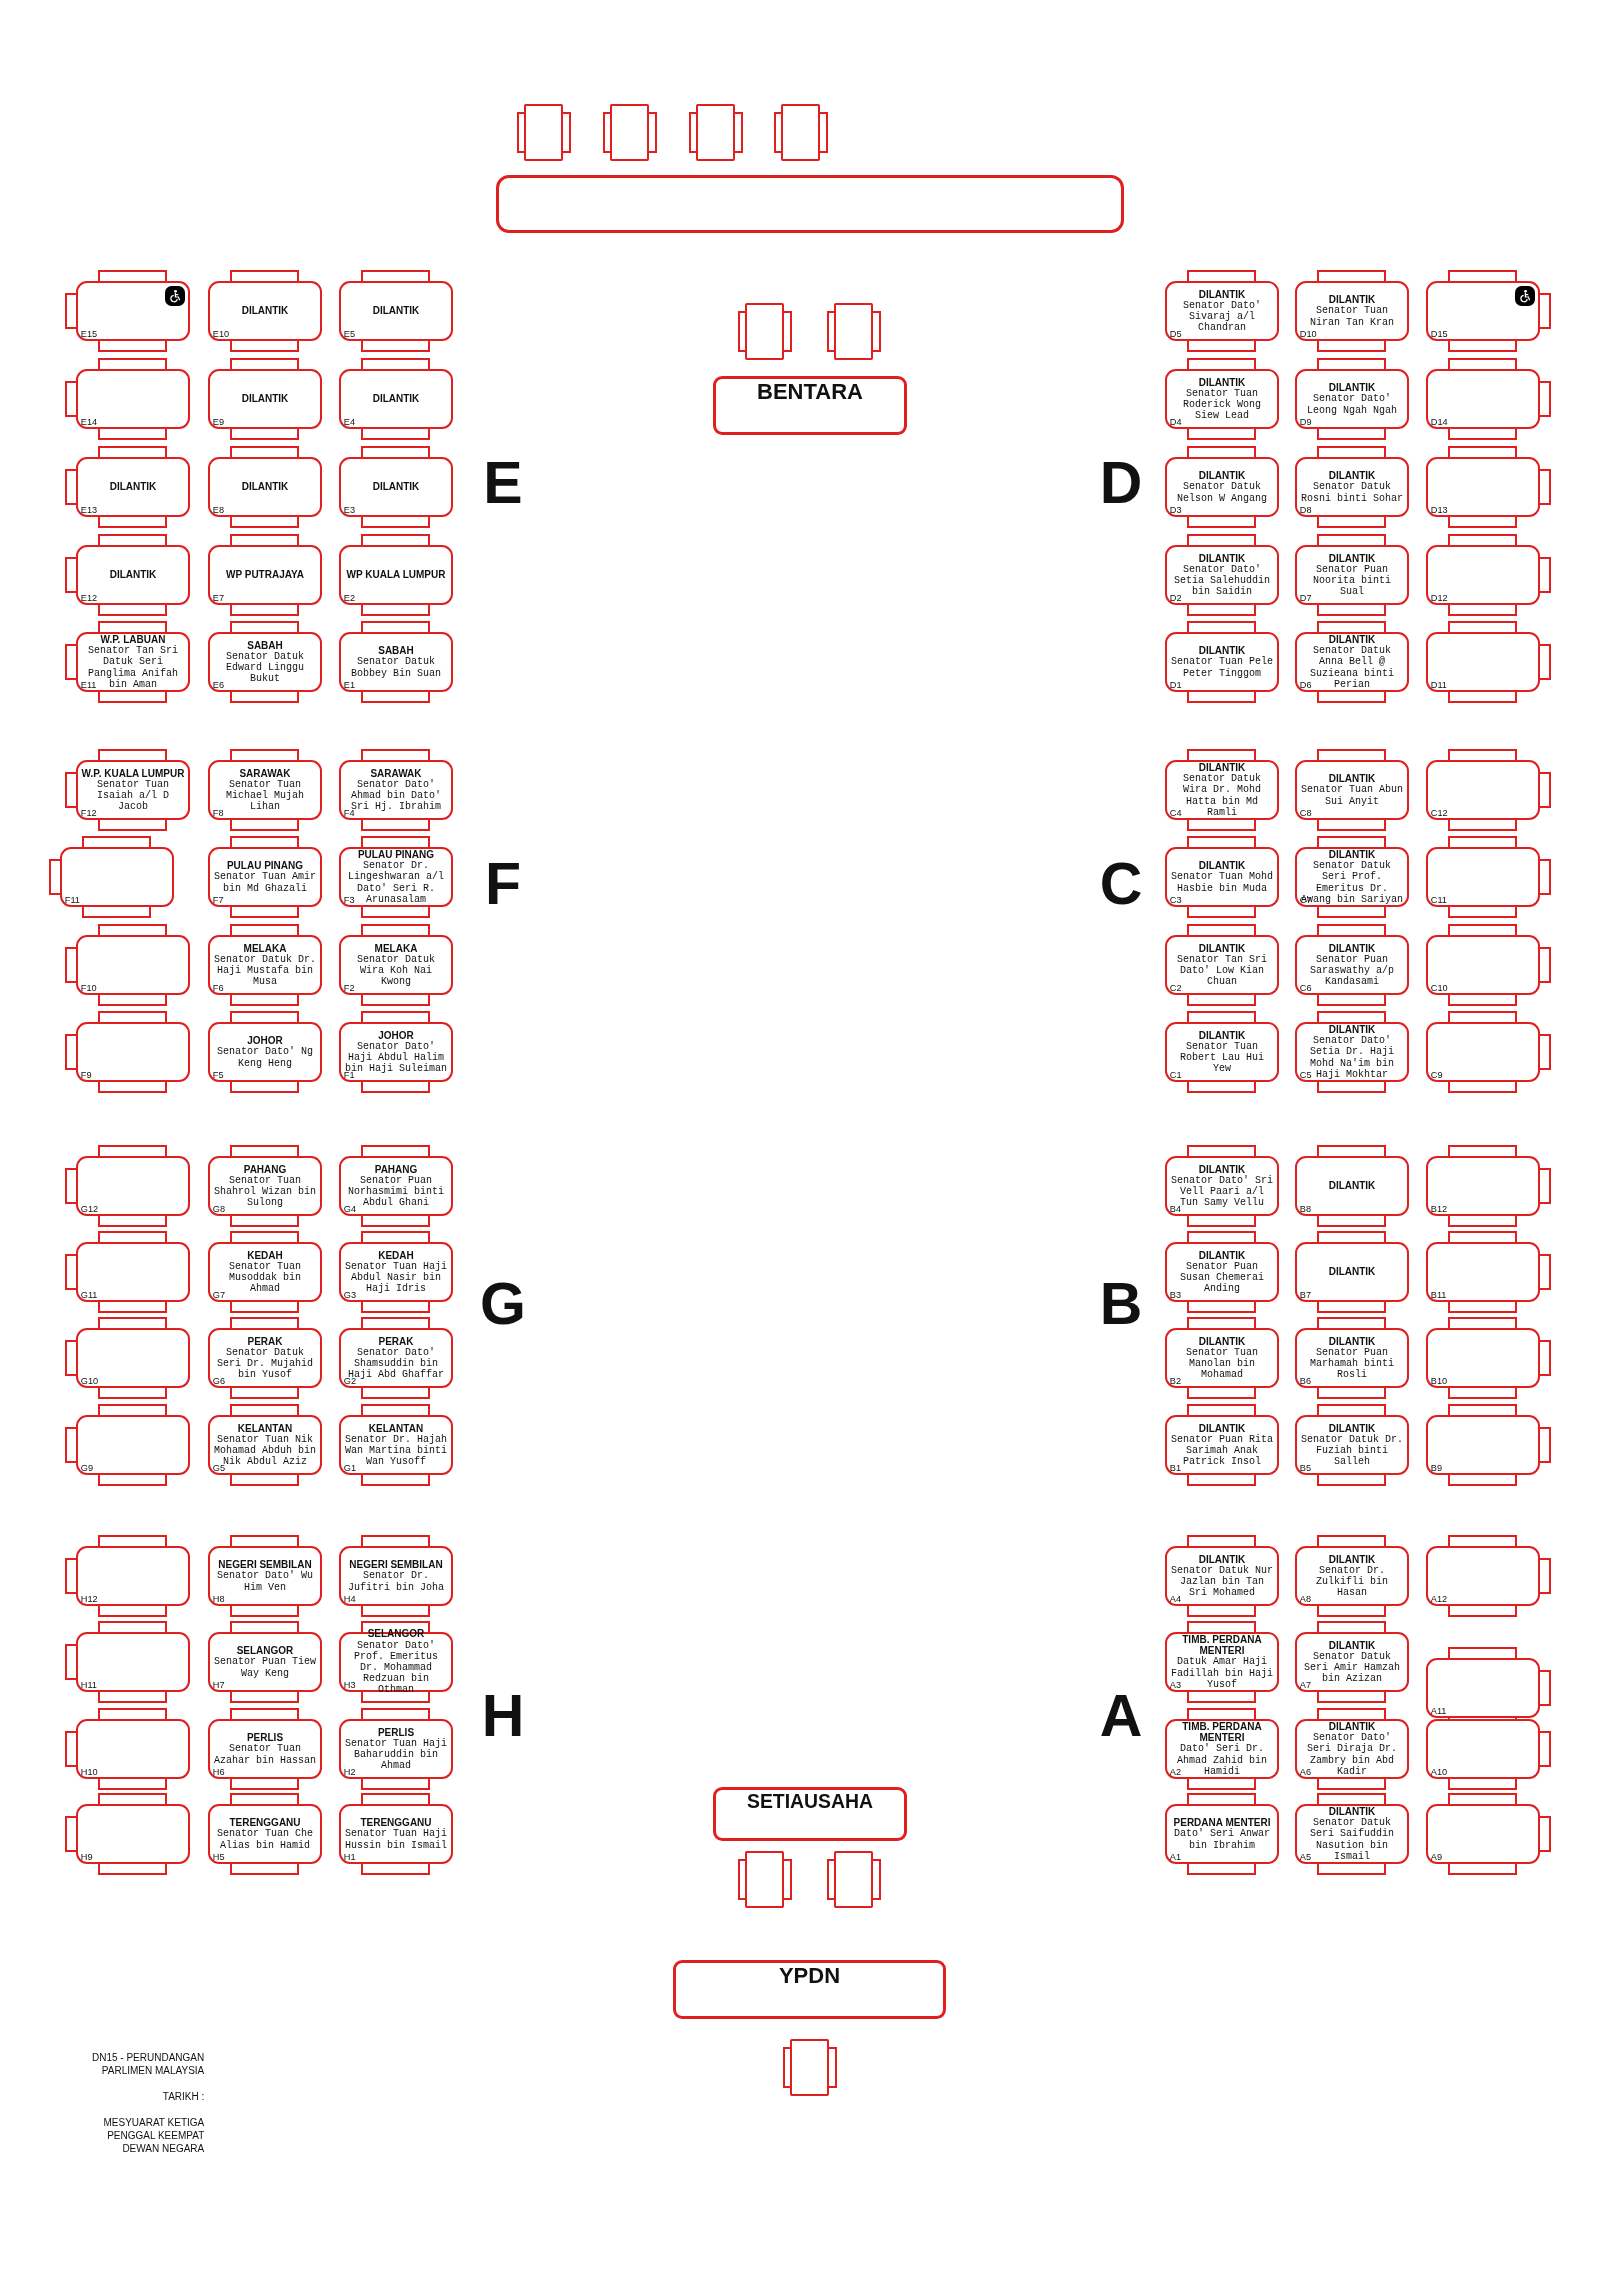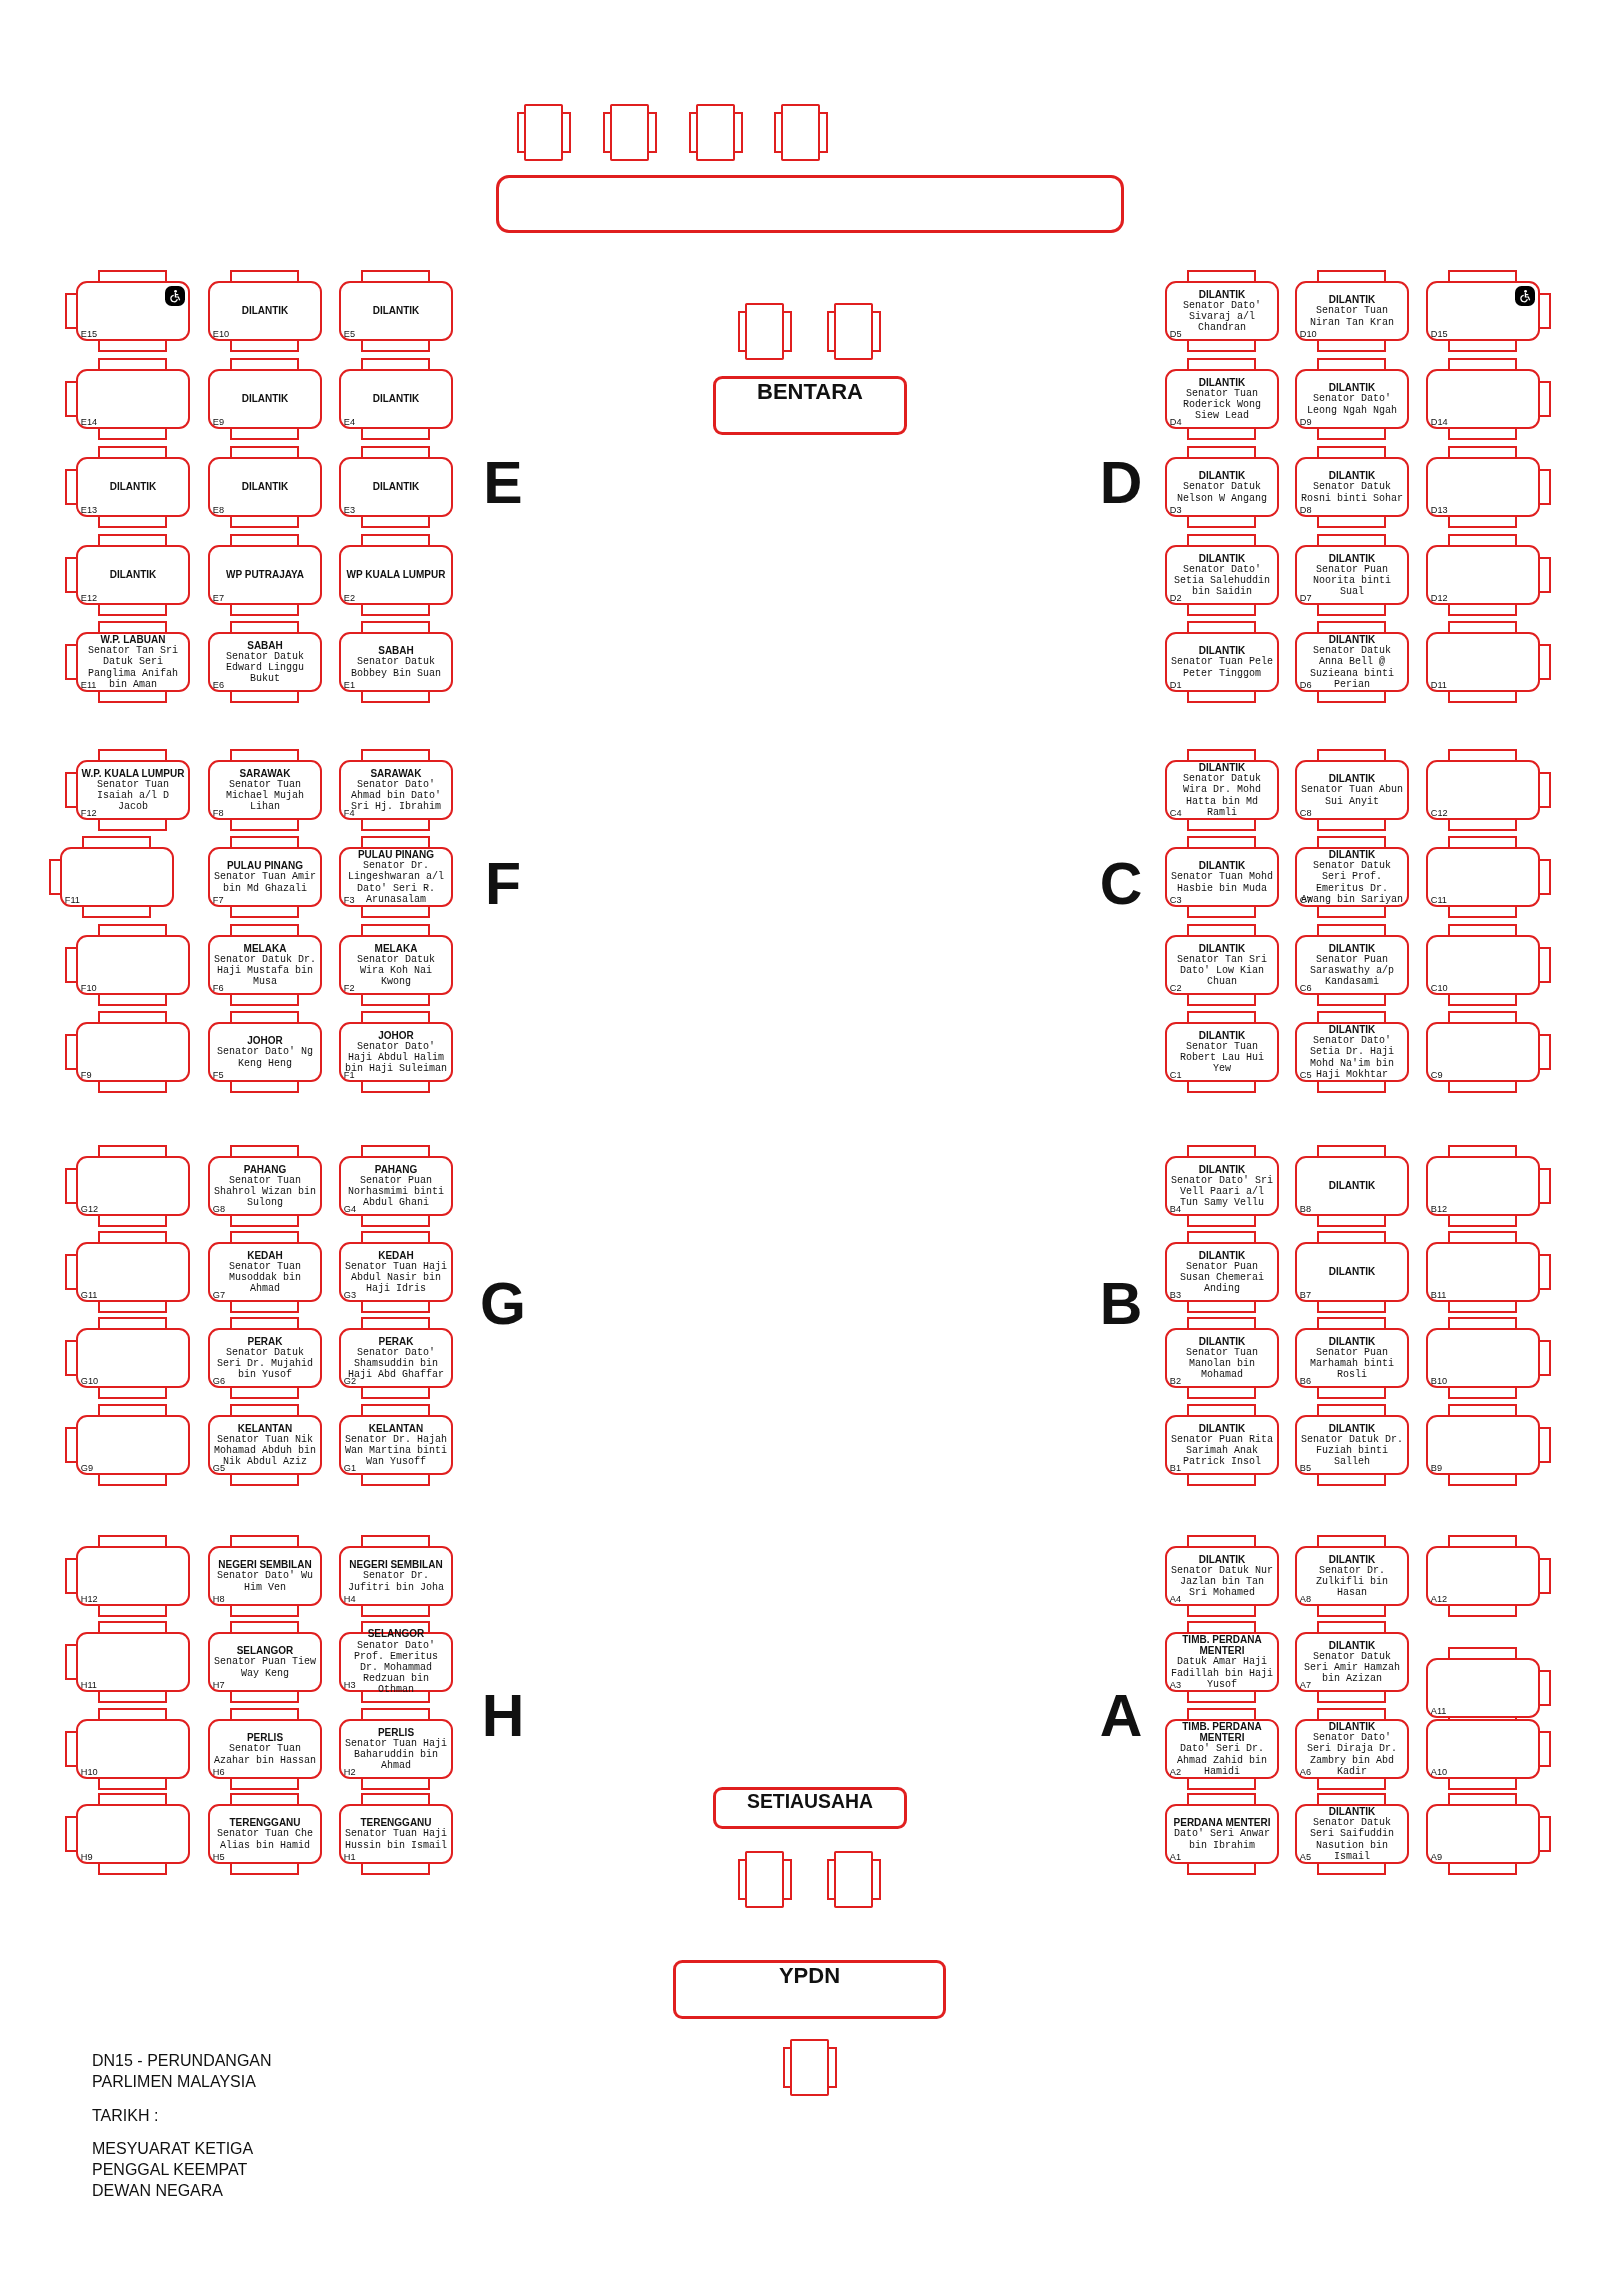--- a/index.html
+++ b/index.html
@@ -31,25 +31,25 @@
   .chair .arm{ position:absolute; width:10px; height:41px; top:9.2px; background:#fff; border:2.8px solid var(--red); }
   .chair .arm.l{ left:0; } .chair .arm.r{ right:0; }
   .chair .cseat{ position:absolute; left:7.4px; top:0.9px; width:39px; height:57px; background:#fff;
                  border:2.8px solid var(--red); border-radius:1.8px; }
 
   
   .cbox{ position:absolute; background:#fff; border:3.2px solid var(--red); border-radius:9.2px;
          display:flex; align-items:flex-start; justify-content:center; font-weight:bold; }
   #top-table{ left:496px; top:175px; width:628px; height:58px; border-radius:13px; }
   #bentara-box{ left:713px; top:376px; width:194px; height:59px; font-size:22px; }
-  #setiausaha-box{ left:713px; top:1787px; width:194px; height:42px; font-size:19.4px; }
+  #setiausaha-box{ left:713px; top:1787px; width:194px; height:54px; font-size:19.4px; }
   #ypdn-box{ left:673px; top:1960px; width:273px; height:59px; font-size:22px; }
 
   
-  #footer-notes{ position:absolute; left:92px; top:2051px; font-size:16px; line-height:1.3; }
+  #footer-notes{ position:absolute; left:92px; top:2051px; font-size:10px; line-height:1.3;text-align:right; }
   #footer-notes p{ white-space:pre-line; margin-bottom:13px; }
 </style>
 </head>
 <body>
 
 <div id="stage">
 
   <div class="cbox" id="top-table"></div>
 
   <div class="cbox" id="bentara-box">

